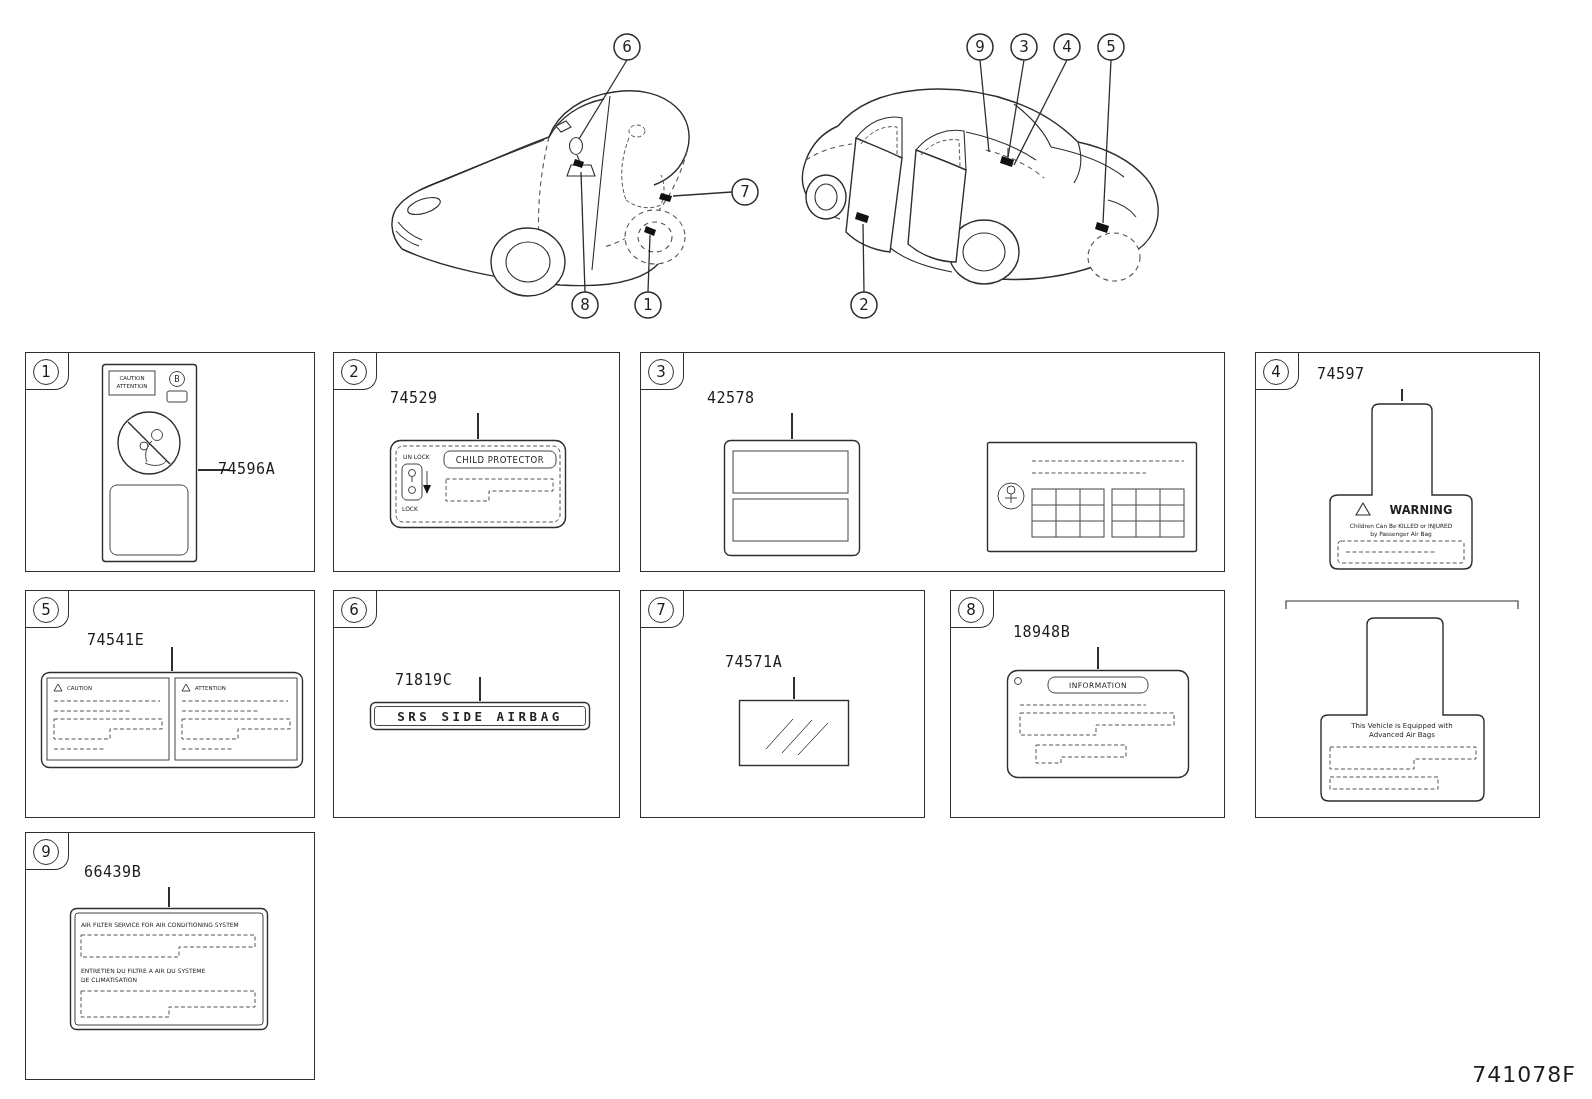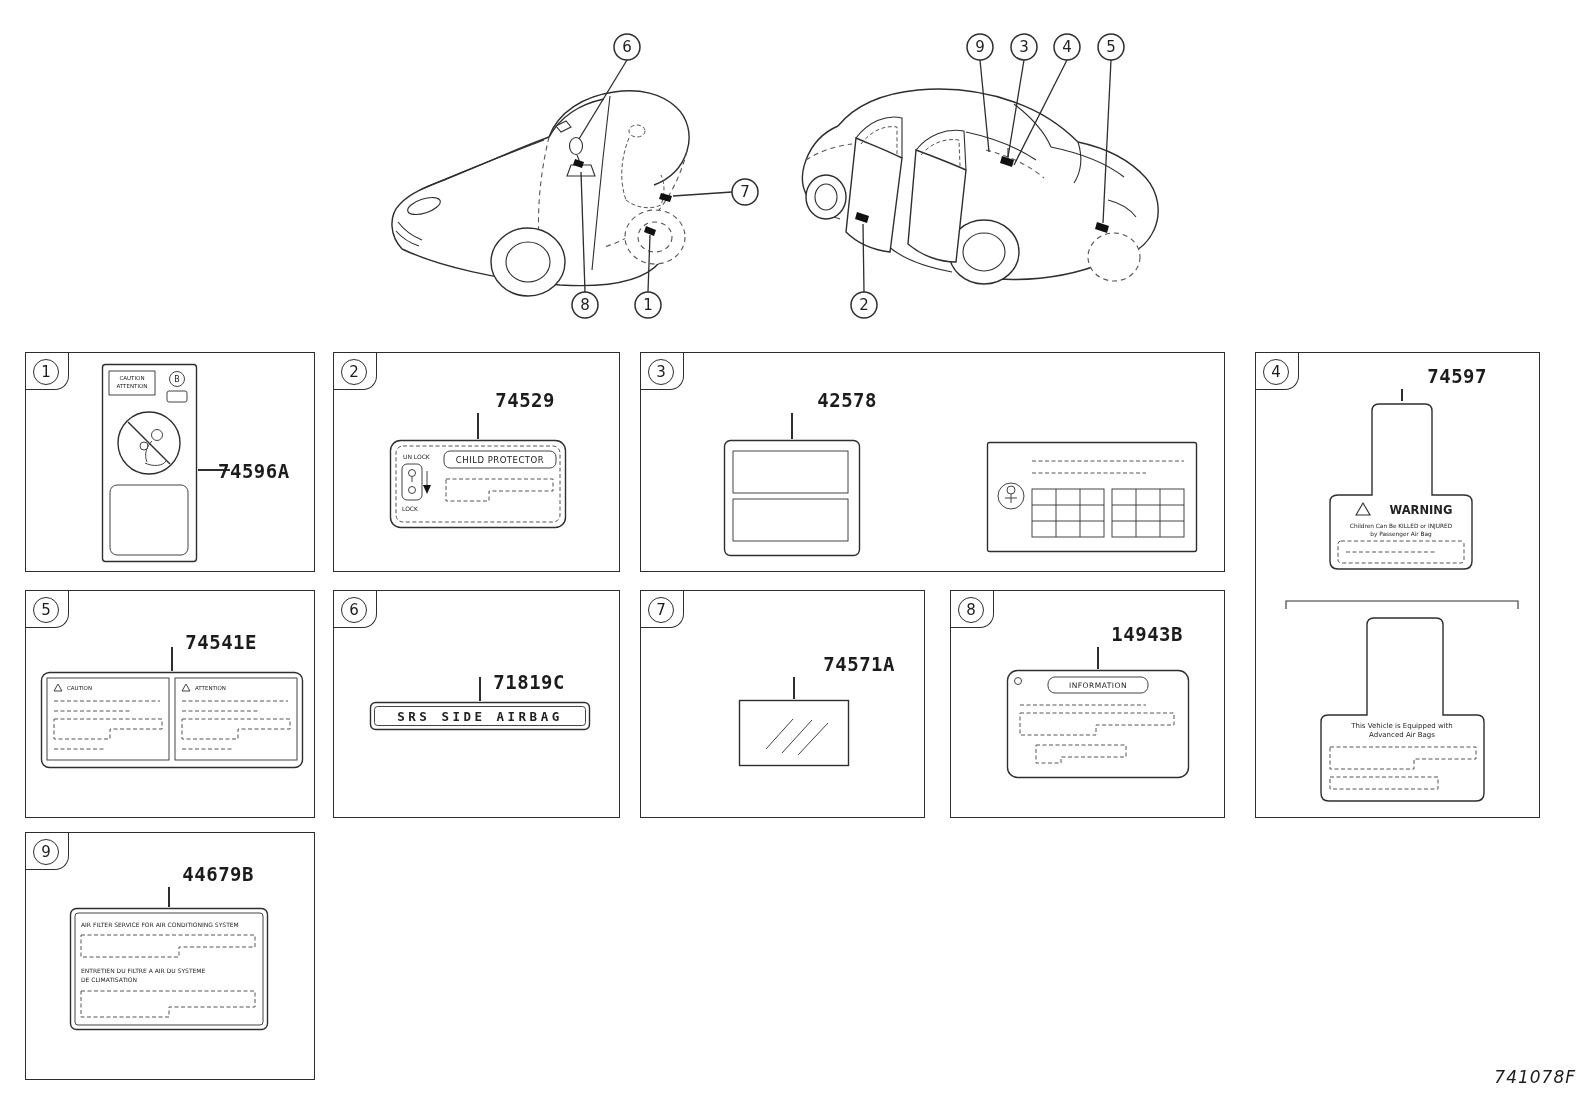--- a/index.html
+++ b/index.html
@@ -8,35 +8,35 @@
   .stage { position:relative; width:1592px; height:1099px; background:#fff; }
   .cars { position:absolute; left:0; top:0; }
   .panel { position:absolute; border:1.6px solid #2e2e2e; background:#fff; }
   .tab { position:absolute; top:-1px; left:-1px; width:44px; height:38px;
          border-right:1.5px solid #2e2e2e; border-bottom:1.5px solid #2e2e2e;
          border-bottom-right-radius:14px; }
   .badge { position:absolute; top:6px; left:7px; width:26px; height:26px;
            border:1.6px solid #2e2e2e; border-radius:50%;
            display:flex; align-items:center; justify-content:center;
            font-size:15px; background:#fff; z-index:2; }
-  .pn { position:absolute; font-family:"DejaVu Sans Mono", monospace; font-weight:bold;
-        font-size:19px; letter-spacing:.5px; white-space:nowrap; text-align:right; }
+  .pn { position:absolute; font-family:"DejaVu Sans Mono", monospace; font-weight:normal;
+        font-size:15px; letter-spacing:.5px; white-space:nowrap; text-align:left; }
   .vline { position:absolute; width:1.5px; background:#2e2e2e; }
   .hline { position:absolute; height:1.5px; background:#2e2e2e; }
   .labelsvg { position:absolute; }
   svg text { font-family:"DejaVu Sans", sans-serif; fill:#222; }
   svg .mono { font-family:"DejaVu Sans Mono", monospace; }
   .s { stroke:#2e2e2e; stroke-width:1.4; fill:none; }
   .s2 { stroke:#2e2e2e; stroke-width:1.1; fill:none; }
   .t { stroke:#444; stroke-width:1; fill:none; }
   .d { stroke:#555; stroke-width:1; fill:none; stroke-dasharray:4 2.5; }
   .dd { stroke:#555; stroke-width:1.1; fill:none; stroke-dasharray:5 4; }
   .ink { fill:#111; stroke:none; }
   .wfill { fill:#fff; }
-  .footer { position:absolute; right:16px; bottom:12px; font-size:17px; letter-spacing:1px;font-style:italic; }
+  .footer { position:absolute; right:16px; bottom:12px; font-size:22px; letter-spacing:1px; }
 </style>
 </head>
 <body>
 
 <div class="stage">
 
   <svg class="cars" width="1592" height="348" viewBox="0 0 1592 348">
 
     <g>
       <path class="s" d="M402,249 C390,236 388,216 400,204 C410,193 428,186 444,180 C486,163 514,150 549,137 C558,112 584,96 614,92 C640,88 662,94 676,107 C688,118 692,135 687,151 C682,167 670,179 654,185"></path>
@@ -327,37 +327,37 @@
     <div class="vline" style="left:152px;top:86px;height:22px"></div>
     <svg class="labelsvg" style="left:97px;top:108px" width="112" height="68" viewBox="0 0 112 68">
       <rect class="s" x="1.5" y="1.5" width="109" height="65"></rect>
       <path class="t" d="M28,50 L55,20 M44,54 L74,21 M60,56 L90,24"></path>
     </svg>
   </div>
 
   <div class="panel" style="left:950px;top:590px;width:275px;height:228px">
     <div class="tab"></div>
     <div class="badge">8</div>
-    <div class="pn" style="left:62px;top:32px;width:170px">14943B</div>
+    <div class="pn" style="left:62px;top:32px;width:170px">18948B</div>
     <div class="vline" style="left:146px;top:56px;height:22px"></div>
     <svg class="labelsvg" style="left:55px;top:78px" width="184" height="110" viewBox="0 0 184 110">
       <rect class="s" x="1.5" y="1.5" width="181" height="107" rx="10"></rect>
       <circle class="t" cx="12" cy="12" r="3.5"></circle>
       <rect class="t" x="42" y="8" width="100" height="16" rx="7"></rect>
       <text x="92" y="19" font-size="7.5" text-anchor="middle" letter-spacing="0.5">INFORMATION</text>
       <path class="d" d="M14,36 H140"></path>
       <path class="d" d="M14,44 L168,44 L168,56 L90,56 L90,66 L14,66 Z"></path>
       <path class="d" d="M30,76 L120,76 L120,88 L55,88 L55,94 L30,94 Z"></path>
     </svg>
   </div>
 
   <div class="panel" style="left:25px;top:832px;width:290px;height:248px">
     <div class="tab"></div>
     <div class="badge">9</div>
-    <div class="pn" style="left:58px;top:30px;width:170px">44679B</div>
+    <div class="pn" style="left:58px;top:30px;width:170px">66439B</div>
     <div class="vline" style="left:142px;top:54px;height:20px"></div>
     <svg class="labelsvg" style="left:43px;top:74px" width="200" height="124" viewBox="0 0 200 124">
       <rect class="s" x="1.5" y="1.5" width="197" height="121" rx="6"></rect>
       <rect class="t" x="6" y="6" width="188" height="112" rx="3"></rect>
       <text x="12" y="20" font-size="6">AIR FILTER SERVICE FOR AIR CONDITIONING SYSTEM</text>
       <path class="d" d="M12,28 L186,28 L186,40 L110,40 L110,50 L12,50 Z"></path>
       <text x="12" y="66" font-size="6">ENTRETIEN DU FILTRE A AIR DU SYSTEME</text>
       <text x="12" y="75" font-size="6">DE CLIMATISATION</text>
       <path class="d" d="M12,84 L186,84 L186,100 L100,100 L100,110 L12,110 Z"></path>
     </svg>

